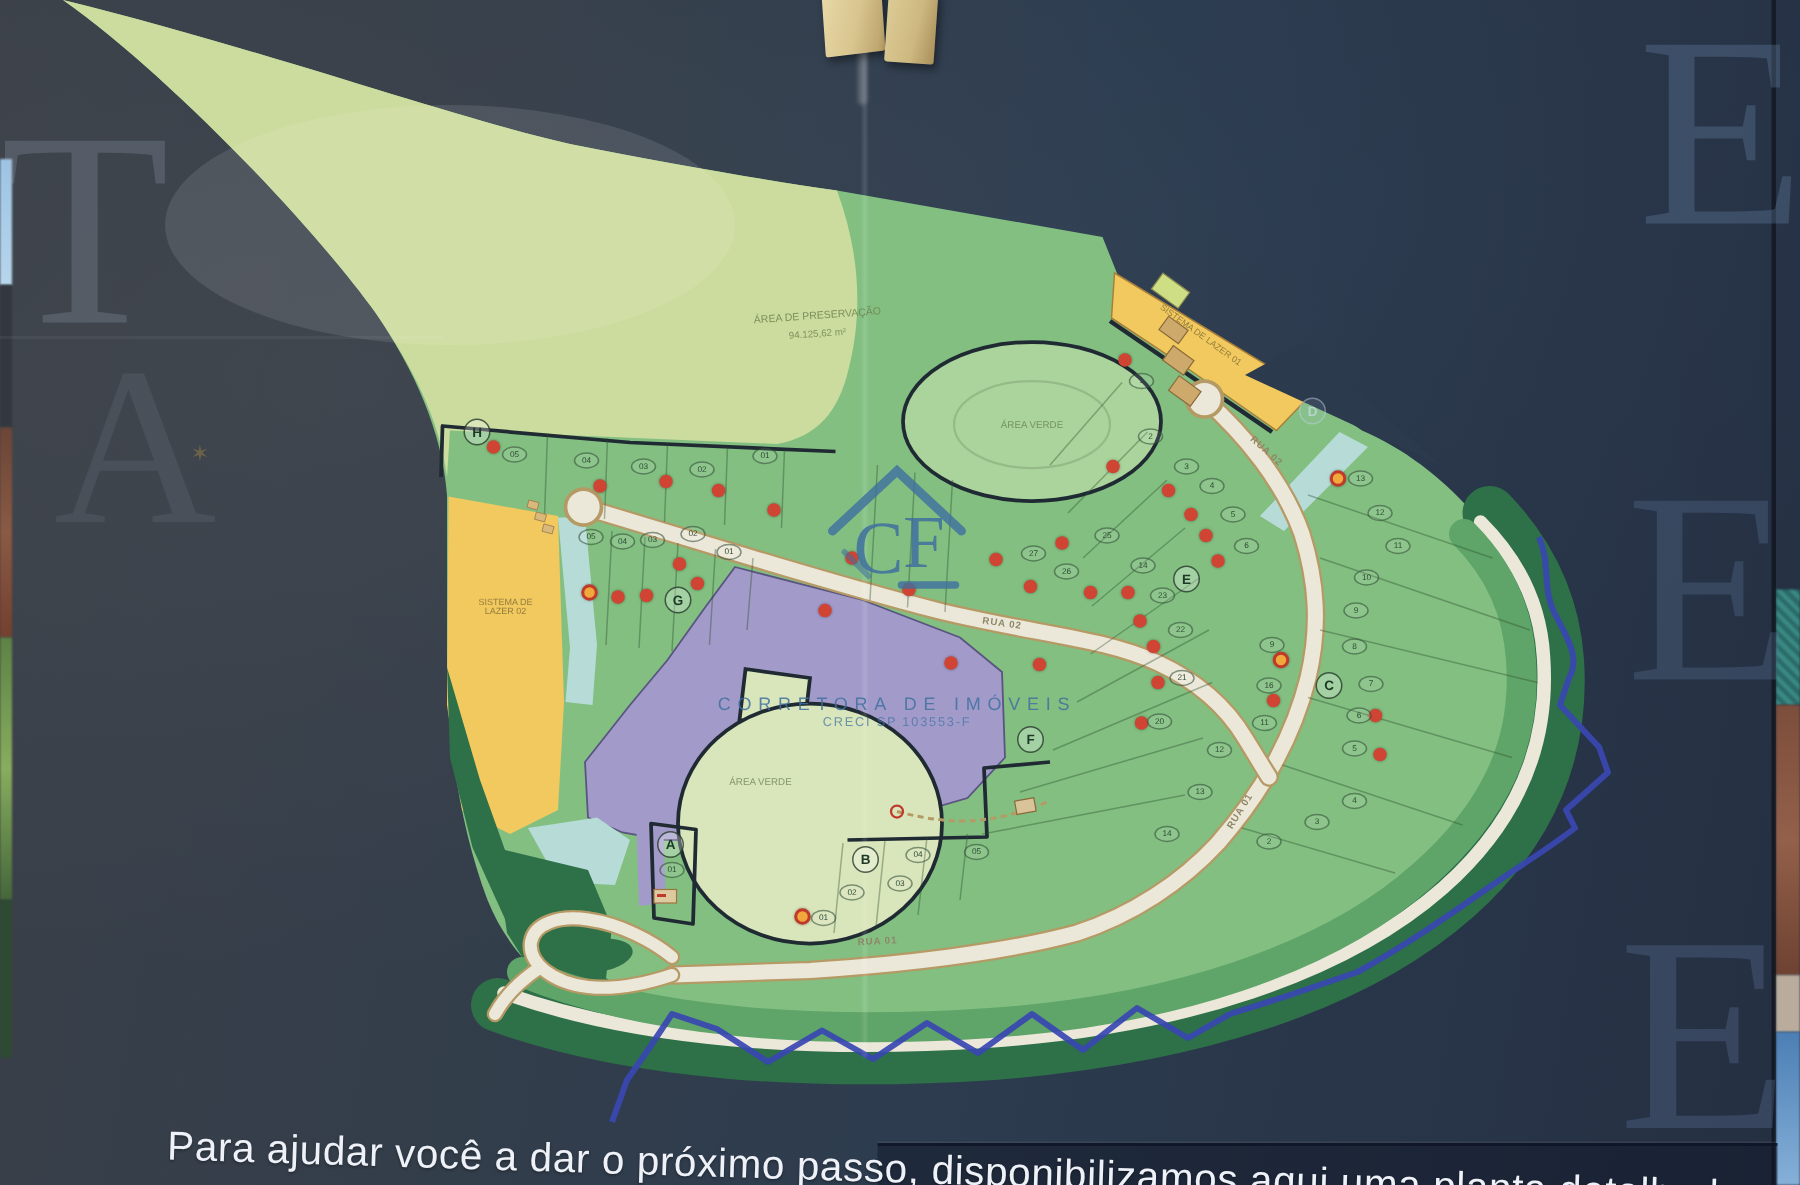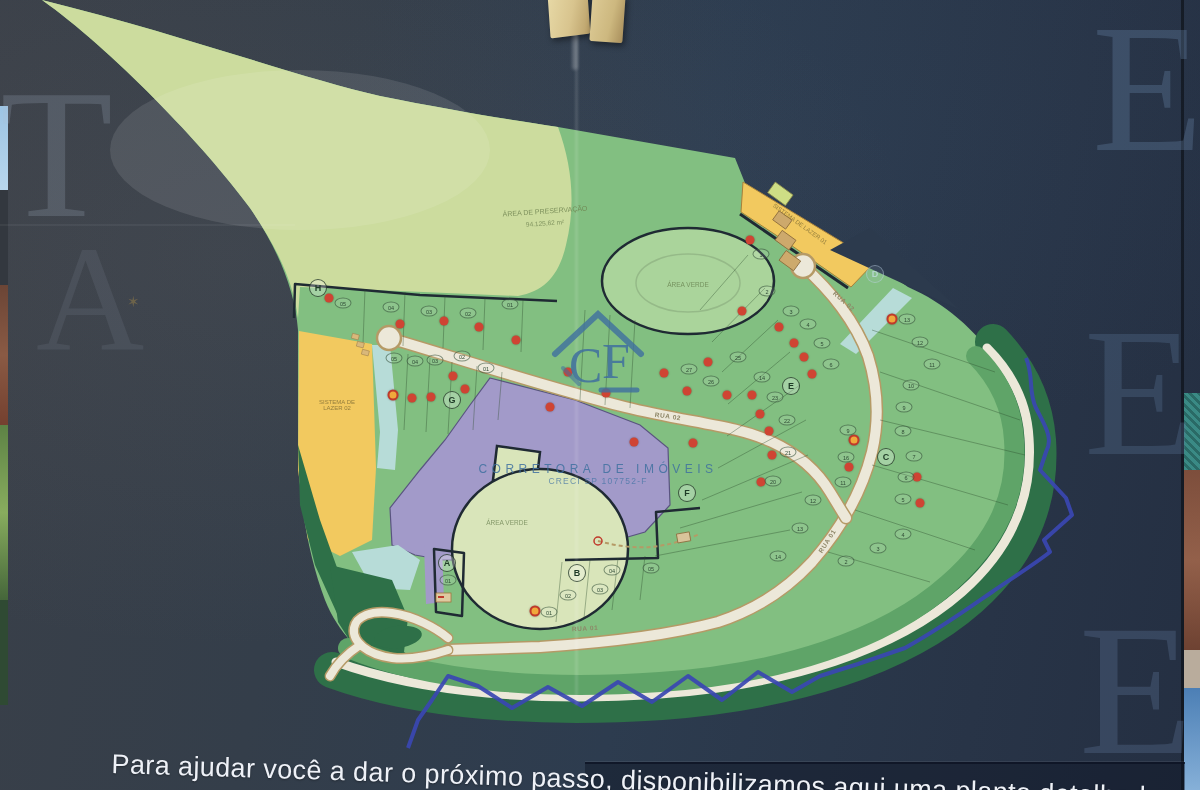--- a/index.html
+++ b/index.html
@@ -290,21 +290,21 @@
   <div class="maplbl" style="left:800px;top:224px;font-size:6px;color:rgba(138,118,56,0.9);transform:translate(-50%,-50%) rotate(36deg);">SISTEMA DE LAZER 01</div>
 
   <svg class="abs monogram" viewBox="0 0 98 104">
     <path d="M 6,56 L 49,16 L 92,56" fill="none" stroke="rgba(63,111,159,0.8)" stroke-width="6" stroke-linecap="round"></path>
     <path d="M 14,70 L 30,86" fill="none" stroke="rgba(63,111,159,0.55)" stroke-width="4" stroke-linecap="round"></path>
     <text x="20" y="84" font-family="Liberation Serif,serif" font-size="50" fill="rgba(63,111,159,0.85)">C</text>
     <text x="53" y="80" font-family="Liberation Serif,serif" font-size="50" fill="rgba(63,111,159,0.85)">F</text>
     <line x1="52" y1="92" x2="88" y2="92" stroke="rgba(63,111,159,0.8)" stroke-width="5" stroke-linecap="round"></line>
   </svg>
   <div class="abs logo-sub" style="text-align:center;">CORRETORA DE IMÓVEIS</div>
-  <div class="abs logo-creci" style="text-align:center;">CRECI SP 107752-F</div>
+  <div class="abs logo-creci" style="text-align:center;">CRECI SP 103553-F</div>
 
   <div class="abs post post1"></div>
   <div class="abs post post2"></div>
 
   <div class="abs seam-bottom"></div>
   <div class="abs panel-dark"></div>
   <div class="abs footer-text">Para ajudar você a dar o próximo passo, disponibilizamos aqui uma planta detalhada</div>
 
 </div>
 

